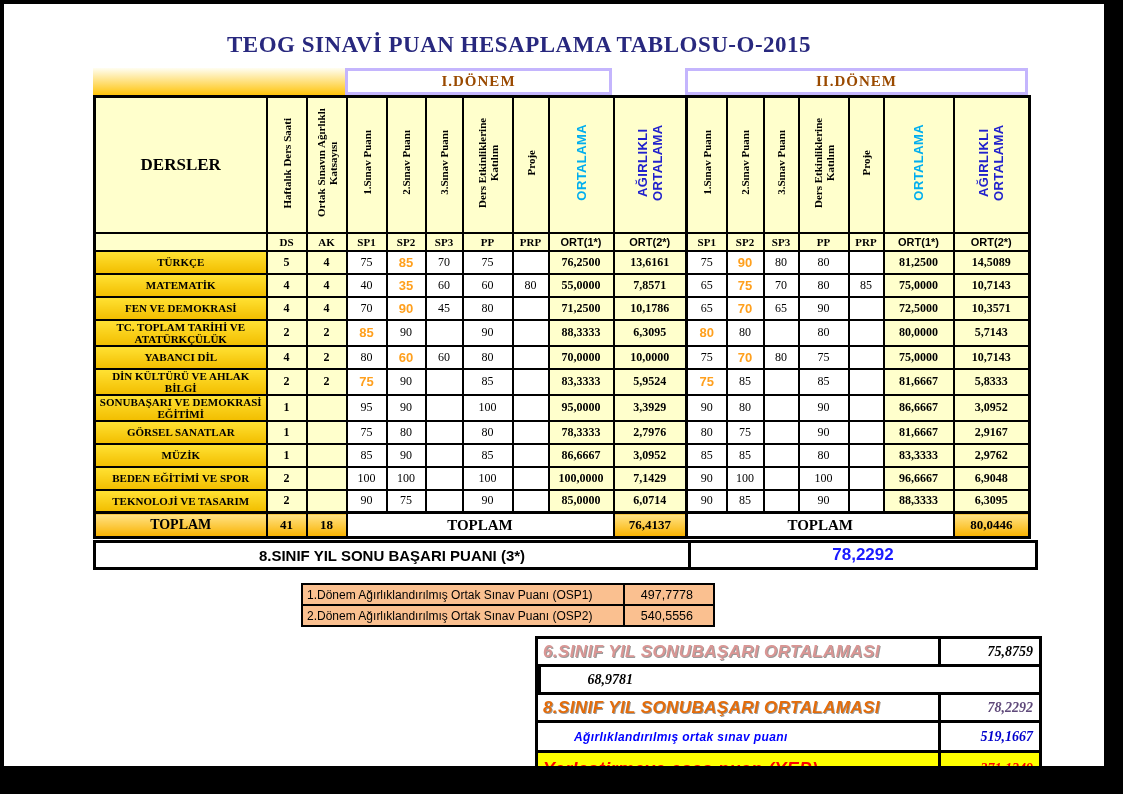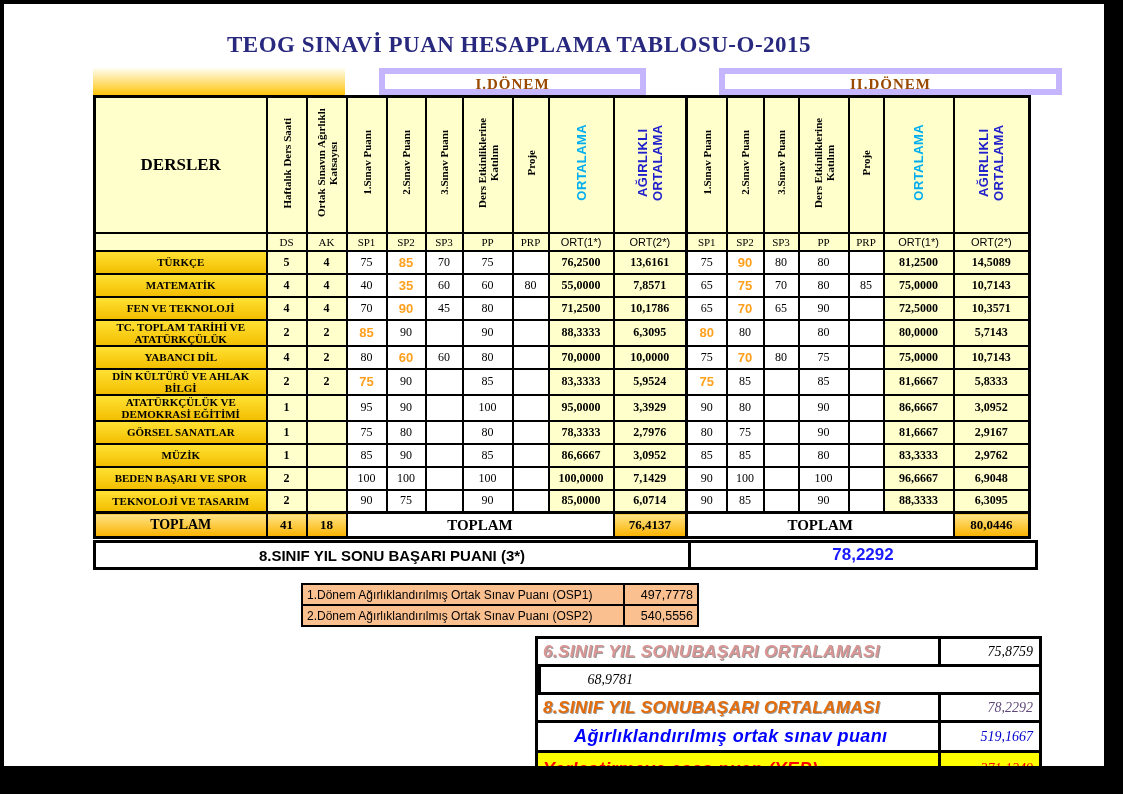--- a/index.html
+++ b/index.html
@@ -10,37 +10,37 @@
     --osp-peach:#FAC090; --band-value-blue:#1A1AFF; --yep-yellow:#FFFF00;
   }
   html,body{margin:0;padding:0;}
   .page{position:relative;width:1123px;height:794px;background:#000;font-family:"Liberation Sans",sans-serif;}
   .canvas{position:absolute;left:4px;top:4px;width:1100px;height:762px;background:#fff;overflow:hidden;}
   .title{position:absolute;top:28px;left:0;width:1030px;text-align:center;
     font-family:"Liberation Serif",serif;font-weight:bold;font-size:23px;color:var(--title-navy);letter-spacing:.5px;}
   
   .gradband{position:absolute;left:89px;top:64px;width:252px;height:27px;
     background:linear-gradient(#fffef2,#ffc40a);}
-  .donembox{position:absolute;top:64px;height:27px;box-sizing:border-box;border:6px solid #c4b5fd;background:#fff;
+  .donembox{position:absolute;top:64px;height:27px;box-sizing:border-box;border:3px solid #c4b5fd;background:#fff;
     text-align:center;font-family:"Liberation Serif",serif;font-weight:bold;font-size:15px;color:var(--donem-brown);
-    line-height:21px;letter-spacing:1px;margin-left:34px;}
+    line-height:21px;letter-spacing:1px;}
   #d1box{left:341px;width:267px;} #d2box{left:681px;width:343px;}
   
   table.main{position:absolute;left:89px;top:91px;width:935px;border-collapse:collapse;table-layout:fixed;
     border:3px solid #000;background:#fff;}
   table.main td{border:2px solid #000;padding:0;text-align:center;vertical-align:middle;overflow:hidden;
     font-family:"Liberation Serif",serif;color:#000;}
   tr.hdr{height:136px;} tr.hdr td{background:var(--cream);}
   td.dersler{font-weight:bold;font-size:17px;}
   td.rot{vertical-align:bottom;padding-bottom:4px;}
   .vert{display:inline-block;writing-mode:vertical-rl;transform:rotate(180deg);
     font-weight:bold;font-size:11px;line-height:12px;max-height:126px;}
   .vert.sans{font-family:"Liberation Sans",sans-serif;font-size:13px;line-height:15px;letter-spacing:.4px;}
   .lb{color:var(--ortalama-blue);} .db{color:var(--agirlikli-blue);}
-  tr.sub{height:18px;} tr.sub td{background:var(--cream);font-weight:normal;font-size:11px;}
+  tr.sub{height:18px;} tr.sub td{background:var(--cream);font-weight:bold;font-size:11px;}
   tr.sub td.codeblue{font-family:"Liberation Sans",sans-serif;}
   td.goldcell,td.course{background:linear-gradient(var(--course-gold-top),var(--course-gold-bottom));}
   tr.data{height:23px;}
   td.course{text-align:left;padding-left:3px;font-weight:bold;font-size:11px;line-height:12px;}
   td.dsak{background:var(--cream);font-weight:bold;font-size:12px;}
   td.sp{border:1px dashed #000;background:#fff;font-size:12px;}
   td.sp.hl{color:var(--highlight-orange);font-family:"Liberation Sans",sans-serif;font-weight:bold;font-size:13px;}
   td.ortc{background:var(--cream);color:var(--ortalama-blue);font-family:"Liberation Sans",sans-serif;font-weight:bold;font-size:12px;}
   td.aoc{background:var(--cream);color:var(--agirlikli-blue);font-family:"Liberation Sans",sans-serif;font-weight:bold;font-size:12px;}
   .thickL{border-left:3px solid #000 !important;}
@@ -55,32 +55,32 @@
   .band8-label{width:592px;border-right:3px solid #000;display:flex;align-items:center;justify-content:center;
     font-weight:bold;font-size:15px;}
   .band8-value{flex:1;display:flex;align-items:center;justify-content:center;
     font-weight:bold;font-size:17px;color:var(--band-value-blue);}
   
   .osp{position:absolute;left:297px;top:579px;border:2px solid #000;}
   .osp-row{display:flex;height:19px;background:var(--osp-peach);}
   .osp-row + .osp-row{border-top:2px solid #000;}
   .osp-label{width:316px;display:flex;align-items:center;padding-left:4px;font-size:12px;}
   .osp-value{width:68px;border-left:2px solid #000;display:flex;align-items:center;justify-content:flex-end;
-    padding-right:4px;font-size:12.5px;}
+    padding-right:20px;font-size:12.5px;}
   
   .btm{position:absolute;left:531px;top:632px;width:507px;box-sizing:border-box;border:3px solid #000;background:#737373;}
   .btm-row{display:flex;height:25px;}
   .btm-row + .btm-row{border-top:3px solid #000;}
   .btm-row.r3{height:27px;} .btm-row.r4{height:32px;}
   .btm-label{flex:1;display:flex;align-items:center;padding-left:5px;
     font-weight:bold;font-style:italic;font-size:17px;letter-spacing:.4px;white-space:nowrap;overflow:hidden;}
   .btm-row.r0 .btm-label,.btm-row.r1 .btm-label,.btm-row.r2 .btm-label{text-shadow:1px 1px 0 #9b9b9b;}
-  .btm-row.r3 .btm-label{font-size:18px;padding-left:36px;} .btm-row.r4 .btm-label{font-size:18px;}
+  .btm-row.r3 .btm-label{font-size:12px;padding-left:36px;} .btm-row.r4 .btm-label{font-size:18px;}
   .btm-value{width:92px;border-left:3px solid #000;display:flex;align-items:center;justify-content:flex-end;
-    padding-right:6px;font-family:"Liberation Serif",serif;font-weight:normal;font-style:italic;font-size:14px;}
+    padding-right:6px;font-family:"Liberation Serif",serif;font-weight:bold;font-style:italic;font-size:14px;}
 </style>
 </head>
 <body>
 
 <div class="page">
   <div class="canvas">
 
     <div class="title">TEOG SINAVİ PUAN HESAPLAMA TABLOSU-O-2015</div>
 
     <div class="gradband"></div>
@@ -178,21 +178,21 @@
             <td class="aoc">7,8571</td>
             <td class="sp thickL">65</td>
             <td class="sp hl">75</td>
             <td class="sp">70</td>
             <td class="sp">80</td>
             <td class="sp">85</td>
             <td class="ortc">75,0000</td>
             <td class="aoc">10,7143</td>
           </tr>
           <tr class="data">
-            <td class="course">FEN VE TEKNOLOJİ</td>
+            <td class="course">FEN VE DEMOKRASİ</td>
             <td class="dsak">4</td>
             <td class="dsak">4</td>
             <td class="sp">70</td>
             <td class="sp hl">90</td>
             <td class="sp">45</td>
             <td class="sp">80</td>
             <td class="sp"></td>
             <td class="ortc">71,2500</td>
             <td class="aoc">10,1786</td>
             <td class="sp thickL">65</td>
@@ -254,21 +254,21 @@
             <td class="aoc">5,9524</td>
             <td class="sp hl thickL">75</td>
             <td class="sp">85</td>
             <td class="sp"></td>
             <td class="sp">85</td>
             <td class="sp"></td>
             <td class="ortc">81,6667</td>
             <td class="aoc">5,8333</td>
           </tr>
           <tr class="data">
-            <td class="course">ATATÜRKÇÜLÜK VE DEMOKRASİ EĞİTİMİ</td>
+            <td class="course">SONUBAŞARI VE DEMOKRASİ EĞİTİMİ</td>
             <td class="dsak">1</td>
             <td class="dsak"></td>
             <td class="sp">95</td>
             <td class="sp">90</td>
             <td class="sp"></td>
             <td class="sp">100</td>
             <td class="sp"></td>
             <td class="ortc">95,0000</td>
             <td class="aoc">3,3929</td>
             <td class="sp thickL">90</td>
@@ -311,21 +311,21 @@
             <td class="aoc">3,0952</td>
             <td class="sp thickL">85</td>
             <td class="sp">85</td>
             <td class="sp"></td>
             <td class="sp">80</td>
             <td class="sp"></td>
             <td class="ortc">83,3333</td>
             <td class="aoc">2,9762</td>
           </tr>
           <tr class="data">
-            <td class="course">BEDEN BAŞARI VE SPOR</td>
+            <td class="course">BEDEN EĞİTİMİ VE SPOR</td>
             <td class="dsak">2</td>
             <td class="dsak"></td>
             <td class="sp">100</td>
             <td class="sp">100</td>
             <td class="sp"></td>
             <td class="sp">100</td>
             <td class="sp"></td>
             <td class="ortc">100,0000</td>
             <td class="aoc">7,1429</td>
             <td class="sp thickL">90</td>

